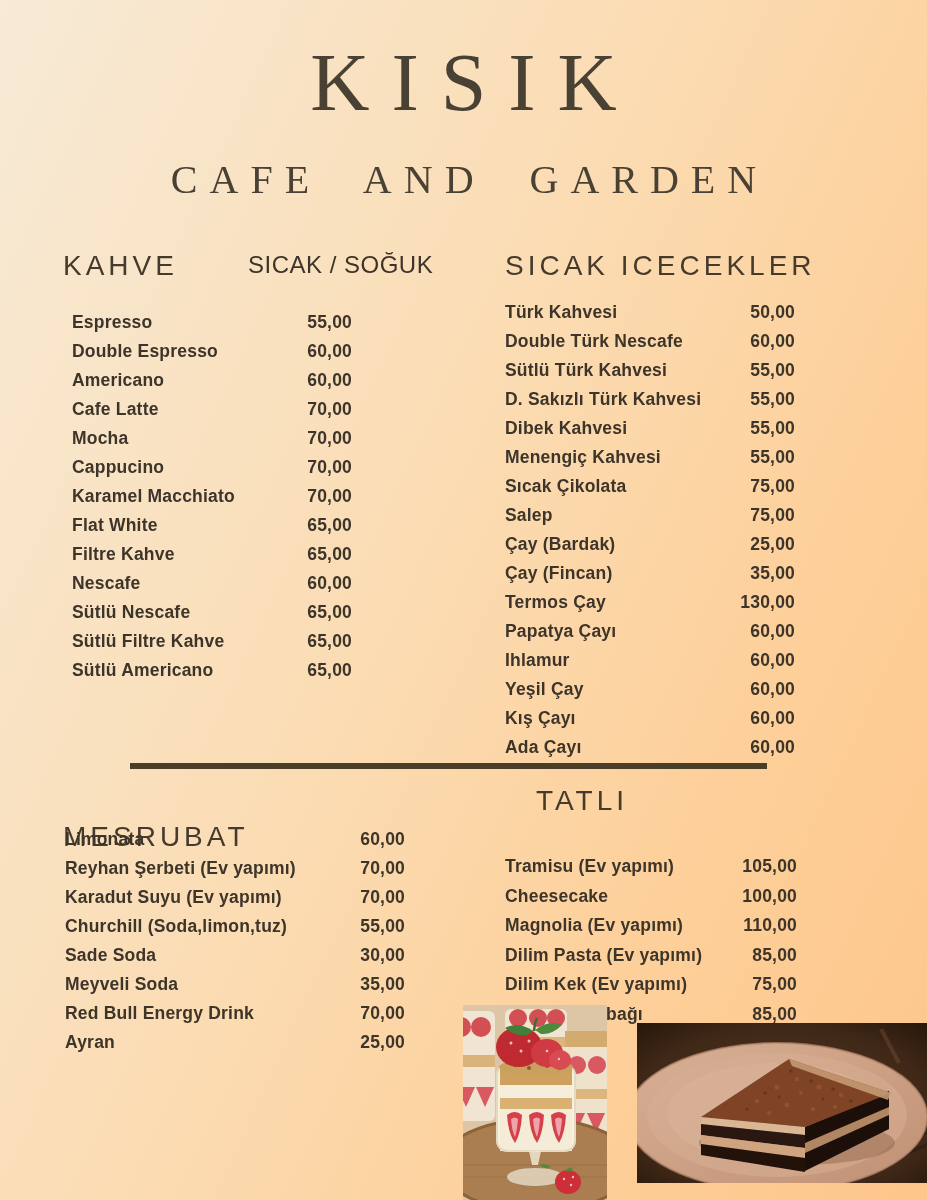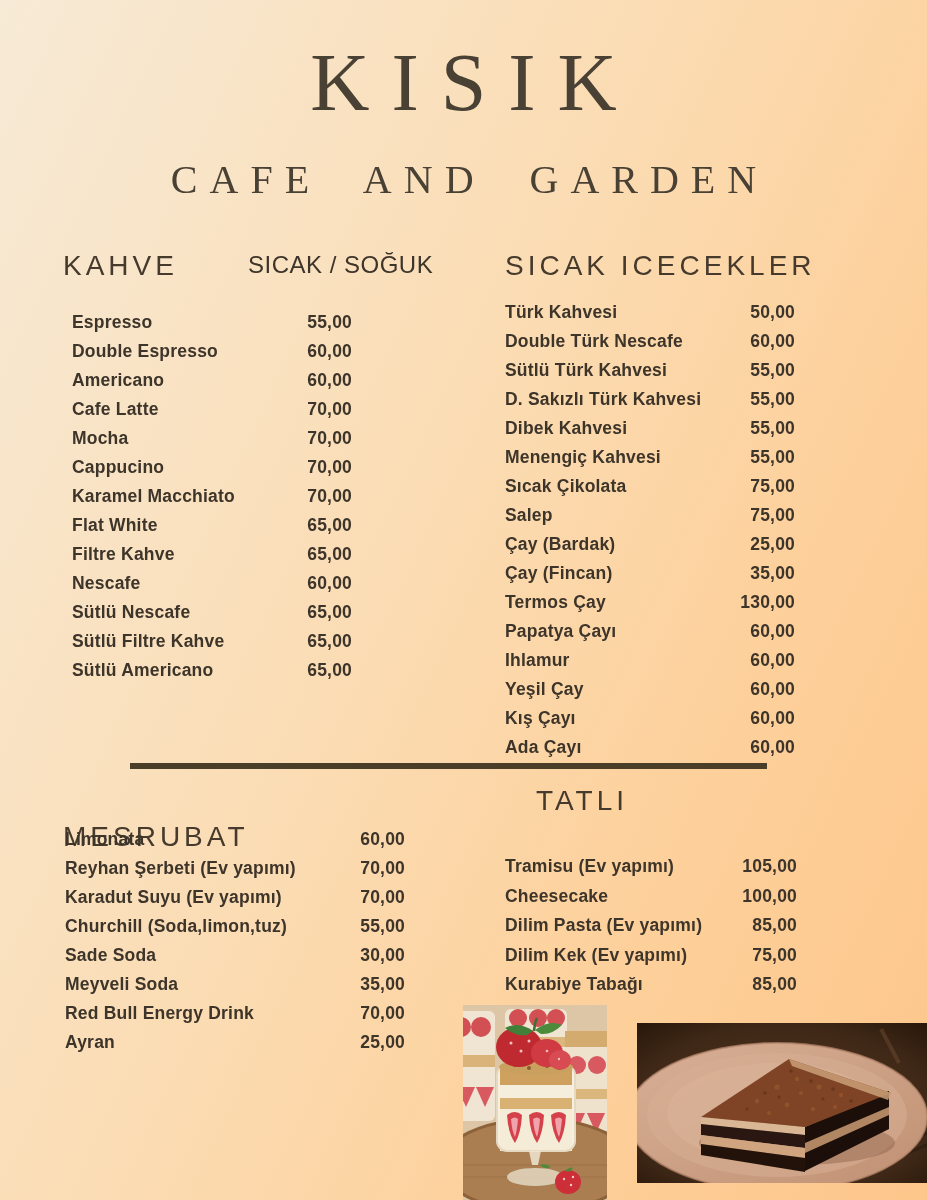--- a/index.html
+++ b/index.html
@@ -277,20 +277,24 @@
       <div class="row">
         <span class="nm">Tramisu (Ev yapımı)</span>
         <span class="pr">105,00</span>
       </div>
 
       <div class="row">
         <span class="nm">Cheesecake</span>
         <span class="pr">100,00</span>
       </div>
 
+      <div class="row">
+        <span class="nm">Magnolia (Ev yapımı)</span>
+        <span class="pr">110,00</span>
+      </div>
 
       <div class="row">
         <span class="nm">Dilim Pasta (Ev yapımı)</span>
         <span class="pr">85,00</span>
       </div>
 
       <div class="row">
         <span class="nm">Dilim Kek (Ev yapımı)</span>
         <span class="pr">75,00</span>
       </div>

